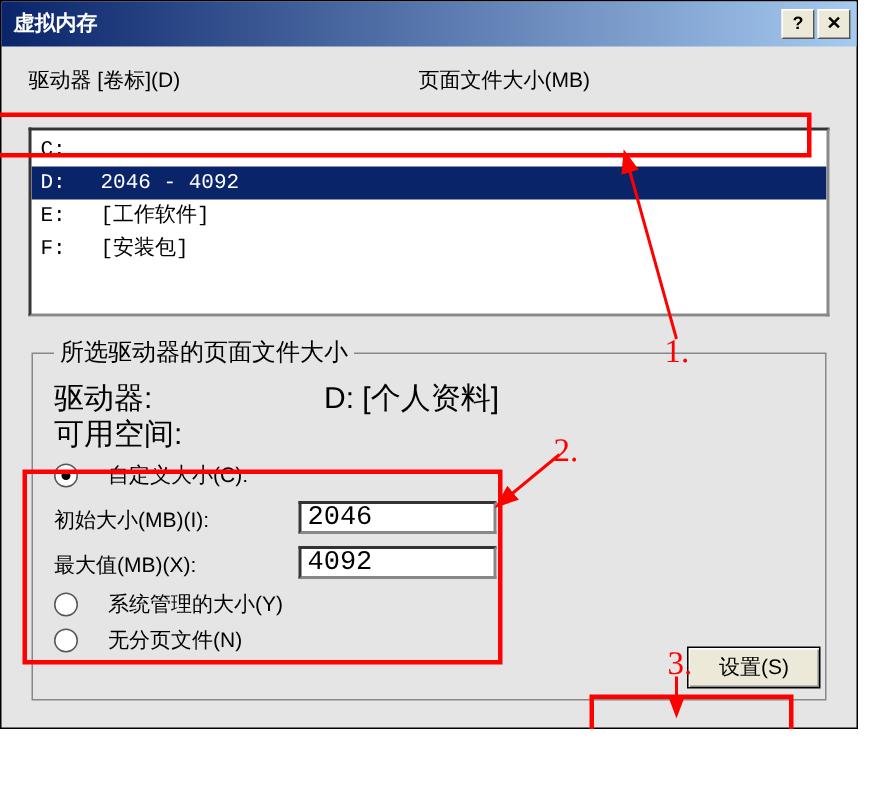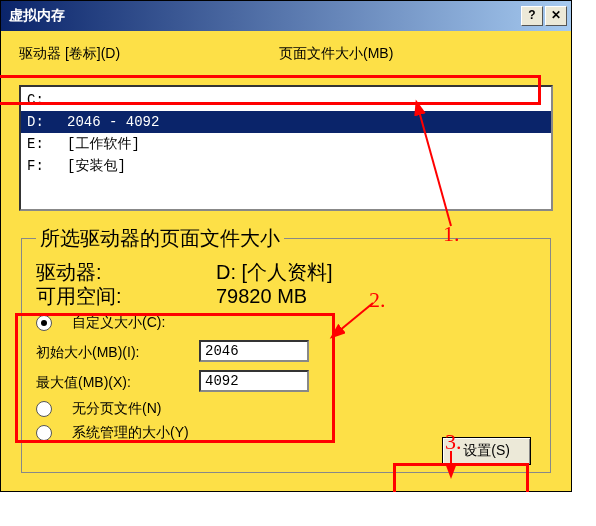--- a/index.html
+++ b/index.html
@@ -5,21 +5,21 @@
   body {
     margin: 0;
     padding: 0;
     font-family: "SimSun", "宋体", sans-serif;
     font-size: 12px;
     background: #fff;
   }
   .window {
     width: 570px;
     border: 1px solid #000;
-    background: #fde047;
+    background: #e5e5e5;
     position: relative;
     margin: 0;
   }
   .titlebar {
     background: linear-gradient(to right, #0a246a, #a6caf0);
     color: #fff;
     font-weight: bold;
     font-size: 14px;
     padding: 4px 4px 4px 8px;
     display: flex;
@@ -76,21 +76,21 @@
   }
   .col-drv { width: 40px; }
   .col-vol { width: 210px; }
   .col-size { flex: 1; }
   fieldset.group {
     border: 1px solid #888;
     margin-top: 14px;
     padding: 8px 14px 24px 14px;
   }
   fieldset.group legend {
-    font-size: 20px;
+    font-size: 16px;
     padding: 0 4px;
   }
   .info-row {
     display: flex;
     font-size: 20px;
     line-height: 24px;
   }
   .info-lbl { width: 180px; }
   .radio-row {
     display: flex;
@@ -118,40 +118,40 @@
   }
   .size-row {
     display: flex;
     align-items: flex-end;
     font-size: 14px;
     margin: 8px 0;
     gap: 8px;
   }
   .size-lbl { width: 155px; }
   .txt-input {
-    width: 110px;
+    width: 132px;
     height: 22px;
     border: 2px inset #888;
     background: #fff;
     font-family: "Courier New", monospace;
-    font-size: 14px;
+    font-size: 18px;
     padding: 0 4px;
     box-sizing: border-box;
   }
   .btn {
     border: 1px solid #000;
     background: #ece9d8;
     padding: 4px 20px;
     font-size: 14px;
     font-family: inherit;
     box-shadow: inset 1px 1px #fff, inset -1px -1px #888;
   }
   .set-btn-wrap {
     position: absolute;
-    right: 40px;
+    right: 24px;
     bottom: 26px;
   }
 
   
   .anno-box {
     position: absolute;
     border: 3px solid #f00;
     pointer-events: none;
     box-sizing: border-box;
   }
@@ -213,44 +213,43 @@
 
     <fieldset class="group">
       <legend>所选驱动器的页面文件大小</legend>
 
       <div class="info-row">
         <span class="info-lbl">驱动器:</span>
         <span>D:   [个人资料]</span>
       </div>
       <div class="info-row">
         <span class="info-lbl">可用空间:</span>
-        <span>79820 MB</span>
       </div>
 
       <div class="radio-row">
         <span class="radio checked"></span>
         <span>自定义大小(C):</span>
       </div>
 
       <div class="size-row">
         <span class="size-lbl">初始大小(MB)(I):</span>
         <input class="txt-input" value="2046" style="">
       </div>
       <div class="size-row">
         <span class="size-lbl">最大值(MB)(X):</span>
         <input class="txt-input" value="4092" style="">
       </div>
 
       <div class="radio-row">
         <span class="radio"></span>
-        <span>无分页文件(N)</span>
+        <span>系统管理的大小(Y)</span>
       </div>
       <div class="radio-row">
         <span class="radio"></span>
-        <span>系统管理的大小(Y)</span>
+        <span>无分页文件(N)</span>
       </div>
 
       <div class="set-btn-wrap">
         <button class="btn">设置(S)</button>
       </div>
     </fieldset>
 
     <div class="anno-box" style="left:-6px; top:44px; width:546px; height:30px;"></div>
 
     <div class="anno-box" style="left:14px; top:282px; width:320px; height:130px;"></div>

